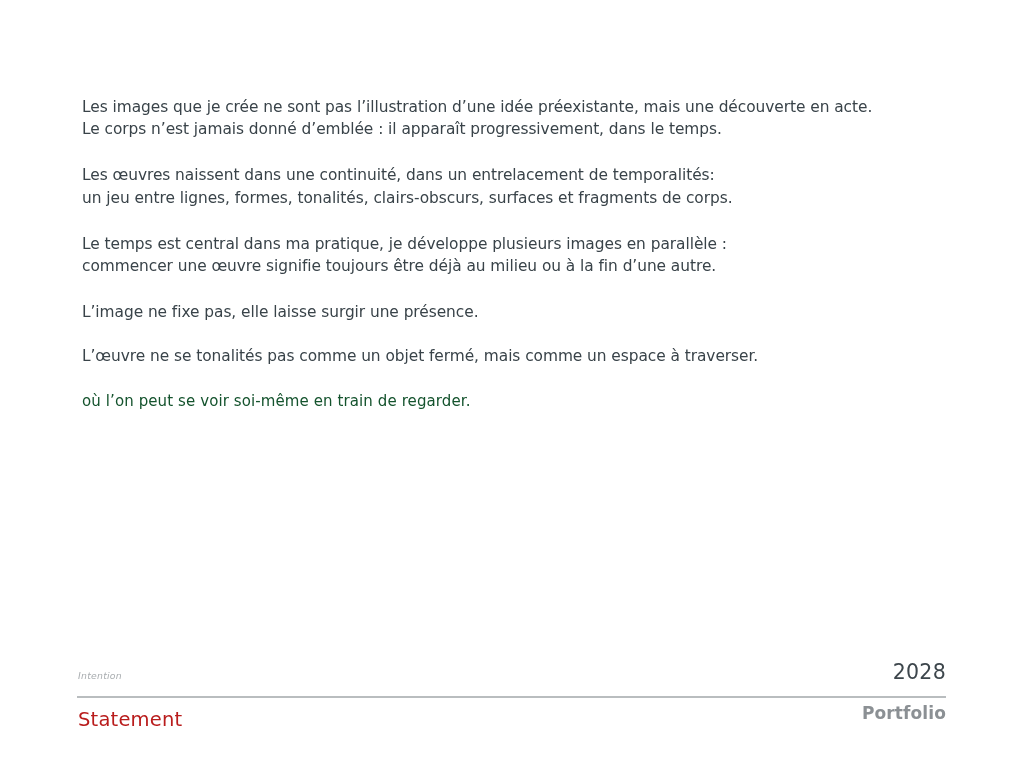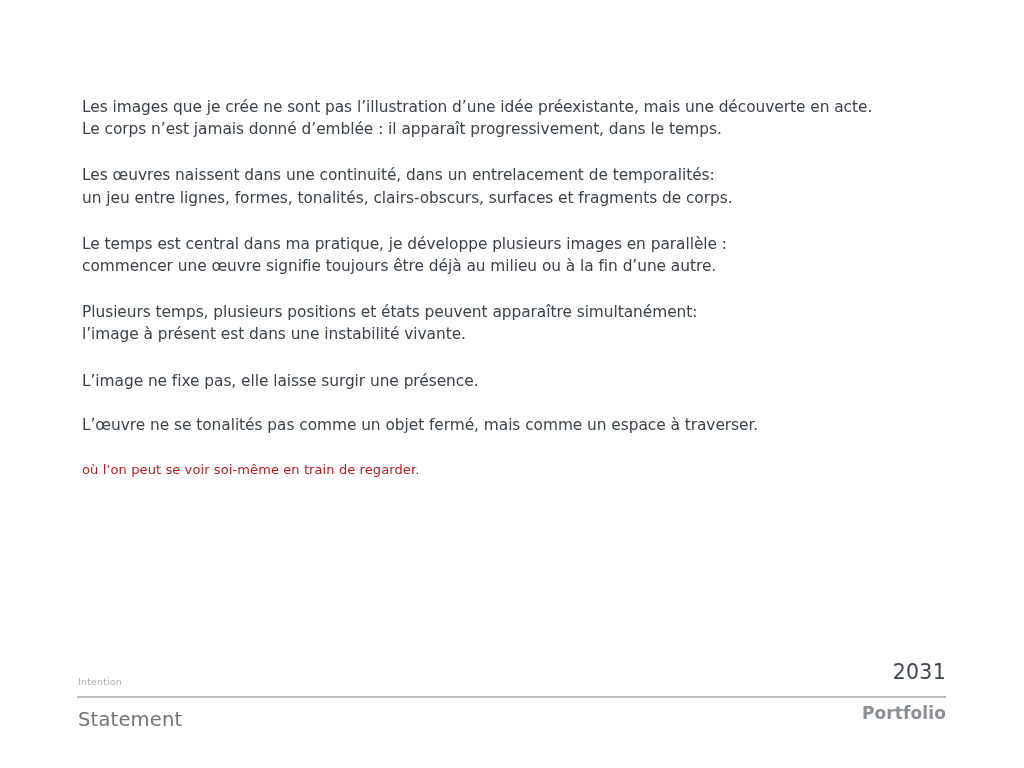--- a/index.html
+++ b/index.html
@@ -38,22 +38,22 @@
     line-height: 22.2px;
     font-weight: 400;
     letter-spacing: -0.05px;
     white-space: pre-line;
   }
   .para:last-child { margin-bottom: 0; }
 
   .para.single { margin-bottom: 22px; }
 
   .para.accent {
-    color: #b91c1c;
-    font-size: 13px;
+    color: #14532d;
+    font-size: 15px;
     line-height: 23px;
     letter-spacing: 0.1px;
     margin-top: 22px;
   }
 
   
   .footer {
     position: absolute;
     left: 77px;
     right: 78px;
@@ -62,26 +62,27 @@
   }
 
   .footer-top {
     position: relative;
     height: 30px;
   }
 
   .footer-eyebrow {
     position: absolute;
     left: 1px;
-    top: 16px;
+    top: 10px;
     font-family: "DejaVu Sans", "Liberation Sans", sans-serif;
     font-size: 9.3px;
     letter-spacing: 0.25px;
     color: #a9adb0;
     font-weight: 400;
+    font-style: italic;
   }
 
   .footer-year {
     position: absolute;
     right: 0px;
     top: 0px;
     font-family: "DejaVu Sans", "Liberation Sans", sans-serif;
     font-size: 20.5px;
     color: #3d464c;
     letter-spacing: 0.3px;
@@ -104,21 +105,21 @@
     top: 40px;
     height: 46px;
   }
 
   .footer-title {
     position: absolute;
     left: 1px;
     top: 8px;
     font-family: "DejaVu Sans", "Liberation Sans", sans-serif;
     font-size: 19.5px;
-    color: #737373;
+    color: #b91c1c;
     letter-spacing: 0.2px;
     font-weight: 400;
   }
 
   .footer-kicker {
     position: absolute;
     right: 0px;
     top: 3px;
     font-family: "DejaVu Sans", "Liberation Sans", sans-serif;
     font-size: 17px;
@@ -145,32 +146,30 @@
 
 <div class="slide">
 
   <div class="statement-body">
     <p class="para">Les images que je crée ne sont pas l’illustration d’une idée préexistante, mais une découverte en acte.
 Le corps n’est jamais donné d’emblée : il apparaît progressivement, dans le temps.</p>
     <p class="para">Les œuvres naissent dans une continuité, dans un entrelacement de temporalités:
 un jeu entre lignes, formes, tonalités, clairs-obscurs, surfaces et fragments de corps.</p>
     <p class="para">Le temps est central dans ma pratique, je développe plusieurs images en parallèle :
 commencer une œuvre signifie toujours être déjà au milieu ou à la fin d’une autre.</p>
-    <p class="para">Plusieurs temps, plusieurs positions et états peuvent apparaître simultanément:
-l’image à présent est dans une instabilité vivante.</p>
     <p class="para single">L’image ne fixe pas, elle laisse surgir une présence.</p>
     <p class="para single">L’œuvre ne se tonalités pas comme un objet fermé, mais comme un espace à traverser.</p>
     <p class="para accent">où l’on peut se voir soi-même en train de regarder.</p>
   </div>
 
   <div class="footer">
 
     <div class="footer-top">
       <div class="footer-eyebrow">Intention</div>
-      <div class="footer-year">2031</div>
+      <div class="footer-year">2028</div>
     </div>
 
     <div class="footer-rule"></div>
 
     <div class="footer-bottom">
       <div class="footer-title">Statement</div>
       <div class="footer-kicker">Portfolio</div>
     </div>
 
   </div>

